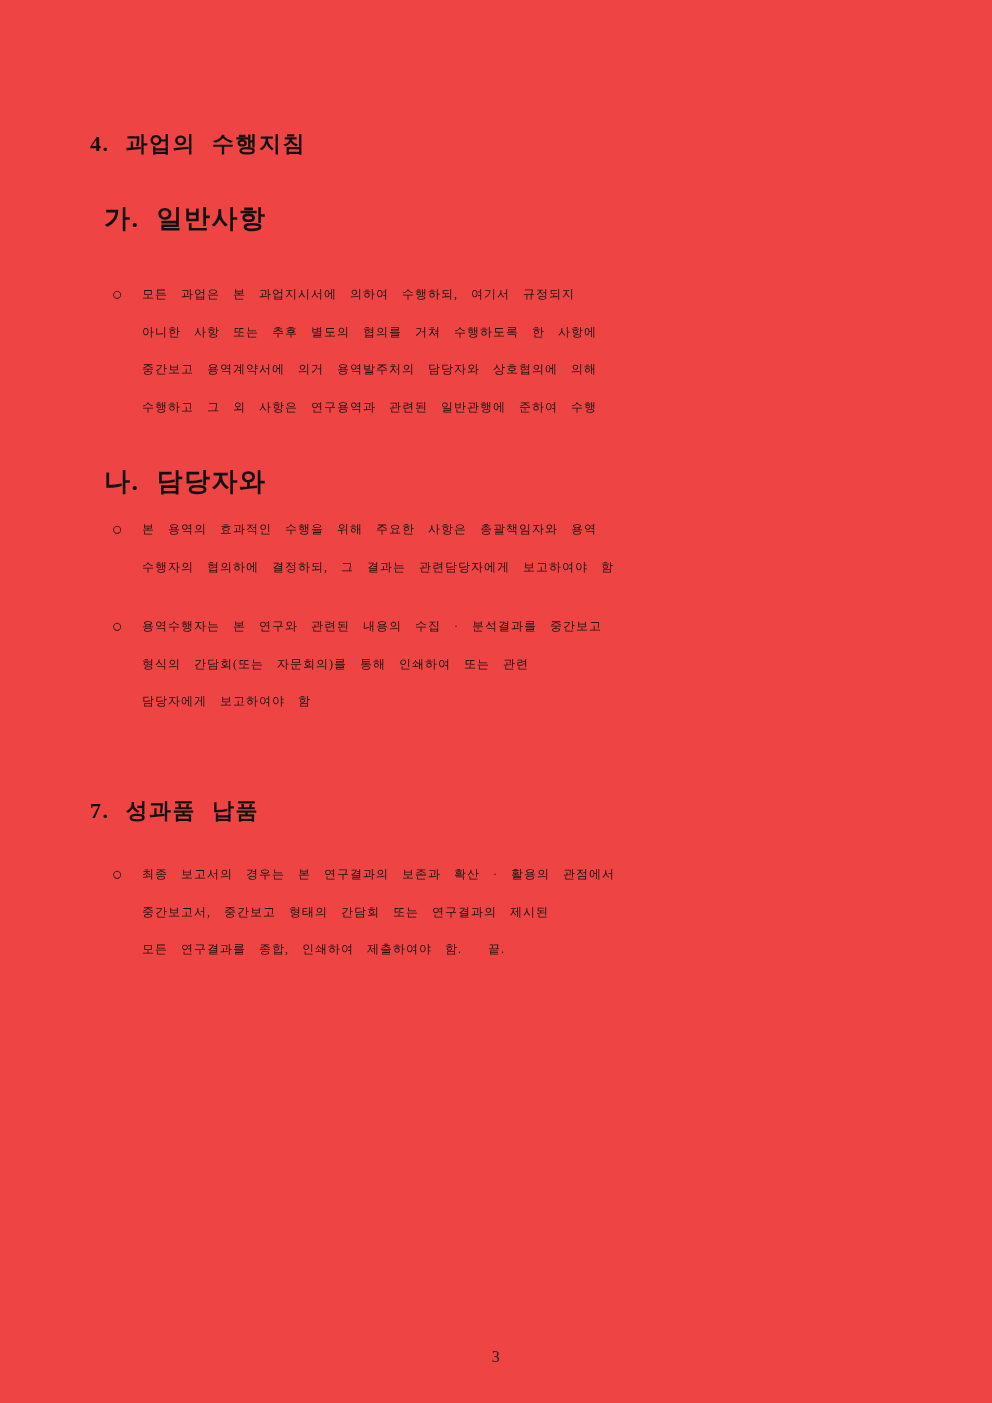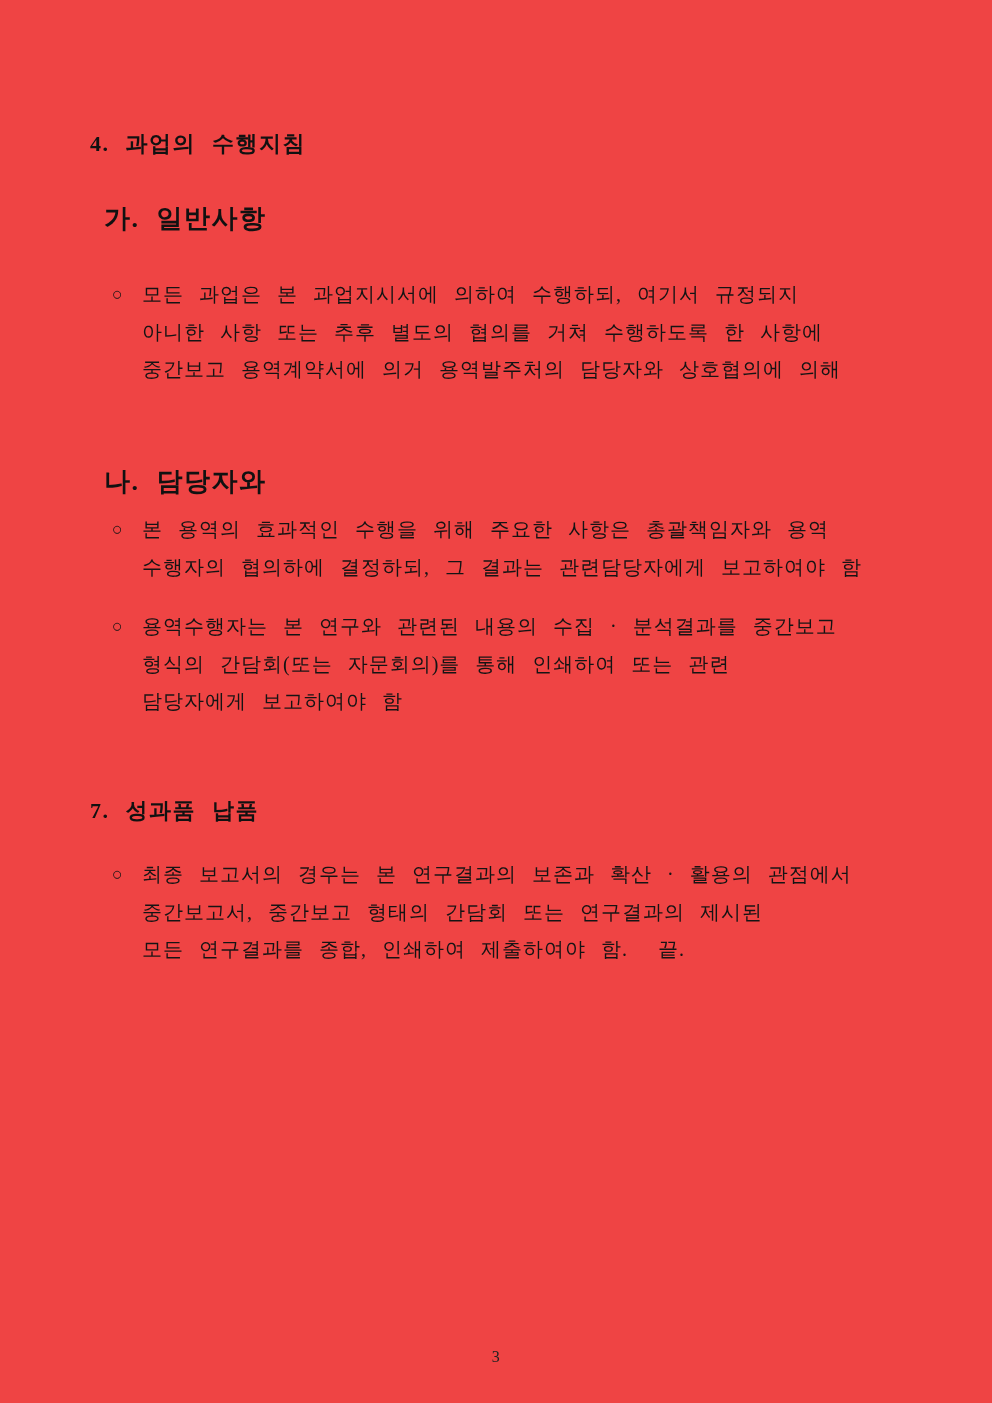--- a/index.html
+++ b/index.html
@@ -33,21 +33,21 @@
   }
   .marker {
     flex: none;
     width: 30px;
     font-size: 18px;
     line-height: 37.5px;
     color: #141414;
   }
   .lines { flex: 1 1 auto; }
   .line {
-    font-size: 20px;
+    font-size: 12px;
     line-height: 37.5px;
     letter-spacing: 1px;
     word-spacing: 9px;
     white-space: pre;
     color: #141414;
   }
   .page-number {
     position: absolute;
     top: 1348px;
     left: 0;
@@ -66,20 +66,21 @@
   <h2 class="heading lvl1" style="top:129px">4. 과업의 수행지침</h2>
 
   <h3 class="heading lvl2" style="top:201px">가. 일반사항</h3>
 
   <div class="bullet" style="top:276px">
     <span class="marker">○</span>
     <div class="lines">
       <div class="line">모든 과업은 본 과업지시서에 의하여 수행하되, 여기서 규정되지</div>
       <div class="line">아니한 사항 또는 추후 별도의 협의를 거쳐 수행하도록 한 사항에</div>
       <div class="line">중간보고 용역계약서에 의거 용역발주처의 담당자와 상호협의에 의해</div>
+      <div class="line">수행하고 그 외 사항은 연구용역과 관련된 일반관행에 준하여 수행</div>
     </div>
   </div>
 
   <h3 class="heading lvl2" style="top:464px">나. 담당자와</h3>
 
   <div class="bullet" style="top:511px">
     <span class="marker">○</span>
     <div class="lines">
       <div class="line">본 용역의 효과적인 수행을 위해 주요한 사항은 총괄책임자와 용역</div>
       <div class="line">수행자의 협의하에 결정하되, 그 결과는 관련담당자에게 보고하여야 함</div>

